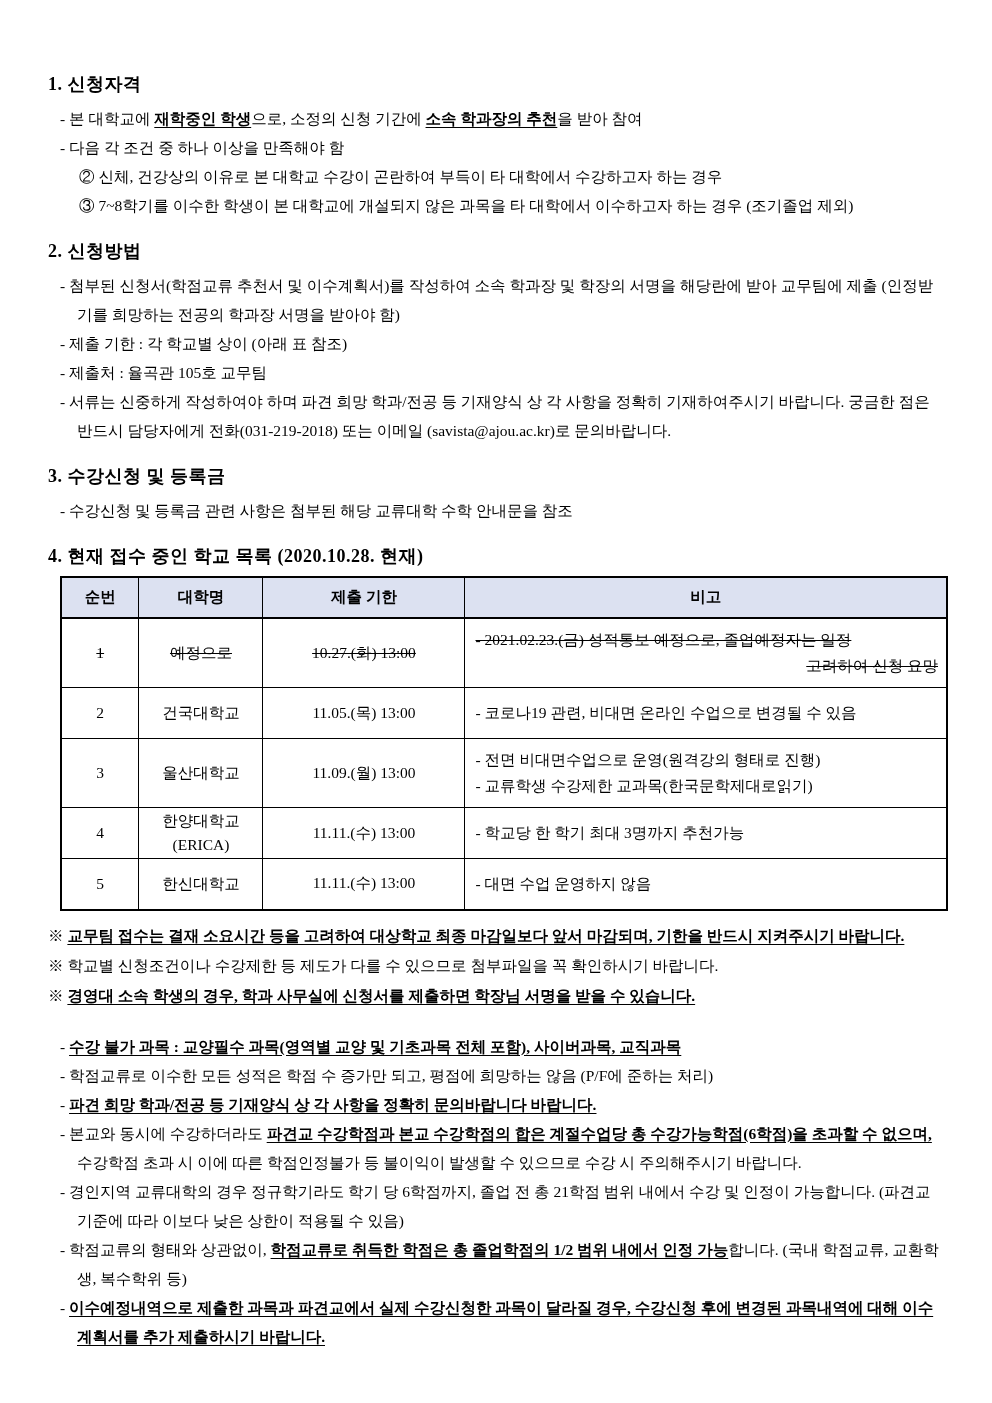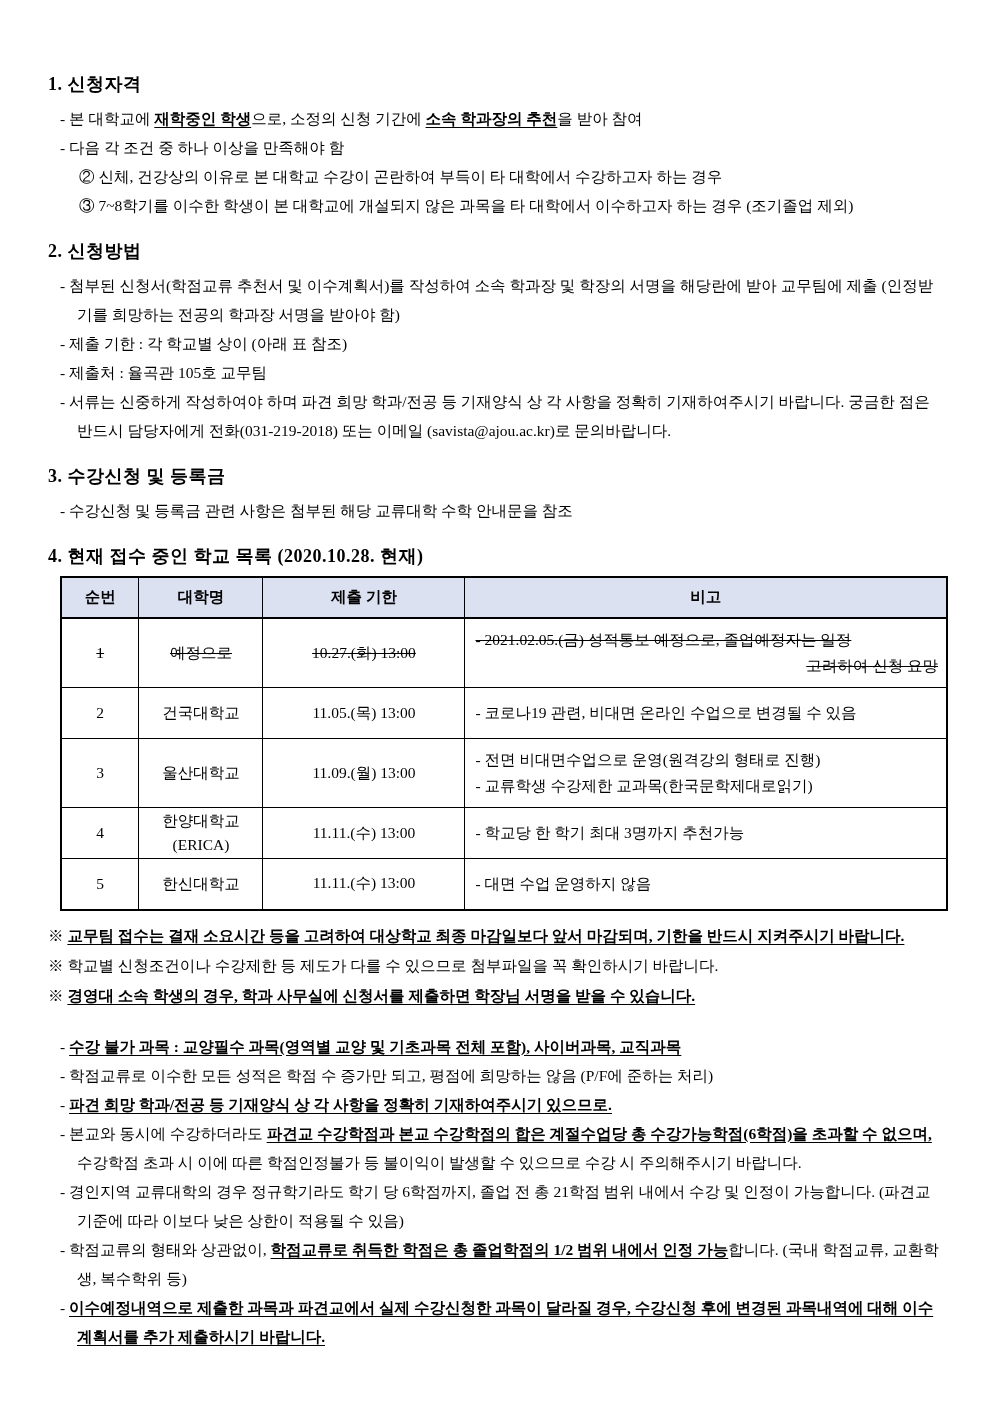--- a/index.html
+++ b/index.html
@@ -107,21 +107,21 @@
             <th>제출 기한</th>
             <th>비고</th>
           </tr>
         </thead>
       <tbody>
           <tr>
             <td class="no"><span class="strike">1</span></td>
             <td class="name"><span class="strike">예정으로</span></td>
             <td class="deadline"><span class="strike">10.27.(화) 13:00</span></td>
             <td class="remark">
-              <div class="remark-line strike">- 2021.02.05.(금) 성적통보 예정으로, 졸업예정자는 일정</div>
+              <div class="remark-line strike">- 2021.02.23.(금) 성적통보 예정으로, 졸업예정자는 일정</div>
               <div class="remark-line cont strike">고려하여 신청 요망</div>
             </td>
           </tr>
           <tr>
             <td class="no"><span class="">2</span></td>
             <td class="name"><span class="">건국대학교</span></td>
             <td class="deadline"><span class="">11.05.(목) 13:00</span></td>
             <td class="remark">
               <div class="remark-line">- 코로나19 관련, 비대면 온라인 수업으로 변경될 수 있음</div>
             </td>
@@ -159,21 +159,21 @@
         <div class="note-item"><span class="marker">※ </span><span class="">학교별 신청조건이나 수강제한 등 제도가 다를 수 있으므로 첨부파일을 꼭 확인하시기 바랍니다.</span></div>
         <div class="note-item"><span class="marker">※ </span><span class="bu">경영대 소속 학생의 경우, 학과 사무실에 신청서를 제출하면 학장님 서명을 받을 수 있습니다.</span></div>
       </div>
   </section>
 
   <section>
     <div class="sec5-gap"></div>
     <div class="items">
         <div class="item"><span class="marker">- </span><span class="bu">수강 불가 과목 : 교양필수 과목(영역별 교양 및 기초과목 전체 포함), 사이버과목, 교직과목</span></div>
         <div class="item"><span class="marker">- </span><span class="">학점교류로 이수한 모든 성적은 학점 수 증가만 되고, 평점에 희망하는 않음  (P/F에 준하는 처리)</span></div>
-        <div class="item"><span class="marker">- </span><span class="bu">파견 희망 학과/전공 등 기재양식 상 각 사항을 정확히 기재하여주시기 있으므로.</span></div>
+        <div class="item"><span class="marker">- </span><span class="bu">파견 희망 학과/전공 등 기재양식 상 각 사항을 정확히 문의바랍니다 바랍니다.</span></div>
         <div class="item"><span class="marker">- </span><span class="">본교와 동시에 수강하더라도 </span><span class="bu">파견교 수강학점과 본교 수강학점의 합은 계절수업당 총 수강가능학점(6학점)을 초과할 수 없으며,</span><span class=""> 수강학점 초과 시 이에 따른 학점인정불가 등 불이익이 발생할 수 있으므로 수강 시 주의해주시기 바랍니다.</span></div>
         <div class="item"><span class="marker">- </span><span class="">경인지역 교류대학의 경우 정규학기라도 학기 당 6학점까지, 졸업 전 총 21학점 범위 내에서 수강 및 인정이 가능합니다. (파견교 기준에 따라 이보다 낮은 상한이 적용될 수 있음)</span></div>
         <div class="item"><span class="marker">- </span><span class="">학점교류의 형태와 상관없이, </span><span class="bu">학점교류로 취득한 학점은 총 졸업학점의 1/2 범위 내에서 인정 가능</span><span class="">합니다. (국내 학점교류, 교환학생, 복수학위 등)</span></div>
         <div class="item"><span class="marker">- </span><span class="bu">이수예정내역으로 제출한 과목과 파견교에서 실제 수강신청한 과목이 달라질 경우, 수강신청 후에 변경된 과목내역에 대해 이수계획서를 추가 제출하시기 바랍니다.</span></div>
       </div>
   </section>
 
 </main>
 
 </body></html>

